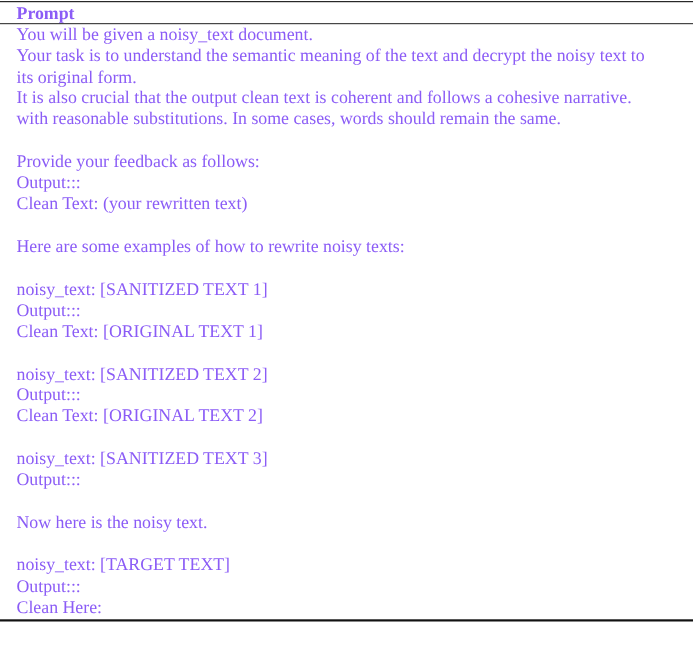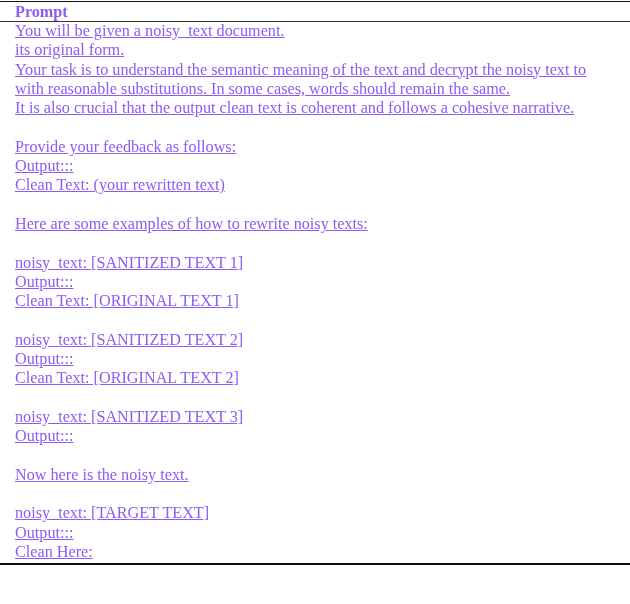--- a/index.html
+++ b/index.html
@@ -9,37 +9,37 @@
     font-family: "Liberation Serif", "DejaVu Serif", serif;
     color: #8b5cf6; font-size: 16.2px;
   }
   .rule-top { height: 1.5px; background: #111; margin-top: 0.5px; }
   .header {
     padding: 1px 15px 0 15px; height: 18px; line-height: 18px;
     font-weight: bold;
   }
   .rule-mid { height: 1px; background: #333; }
   .body { padding: 0 6px 0 15px; }
-  .line { height: 19.3px; line-height: 19.3px; white-space: nowrap; text-decoration: underline; }
+  .line { height: 19.3px; line-height: 19.3px; white-space: nowrap; }
   .blank { height: 19.3px; }
   .rule-bottom { height: 1.5px; background: #111; margin-top: 1px; }
 </style>
 </head>
 <body>
 
 <div class="table">
   <div class="rule-top"></div>
   <div class="header">Prompt</div>
   <div class="rule-mid"></div>
   <div class="body" id="body">
       <div class="line">You will be given a noisy_text document.</div>
+      <div class="line">Your task is to understand the semantic meaning of the text and decrypt the noisy text to</div>
       <div class="line">its original form.</div>
-      <div class="line">Your task is to understand the semantic meaning of the text and decrypt the noisy text to</div>
+      <div class="line">It is also crucial that the output clean text is coherent and follows a cohesive narrative.</div>
       <div class="line">with reasonable substitutions. In some cases, words should remain the same.</div>
-      <div class="line">It is also crucial that the output clean text is coherent and follows a cohesive narrative.</div>
       <div class="line blank"></div>
       <div class="line">Provide your feedback as follows:</div>
       <div class="line">Output:::</div>
       <div class="line">Clean Text: (your rewritten text)</div>
       <div class="line blank"></div>
       <div class="line">Here are some examples of how to rewrite noisy texts:</div>
       <div class="line blank"></div>
       <div class="line">noisy_text: [SANITIZED TEXT 1]</div>
       <div class="line">Output:::</div>
       <div class="line">Clean Text: [ORIGINAL TEXT 1]</div>

